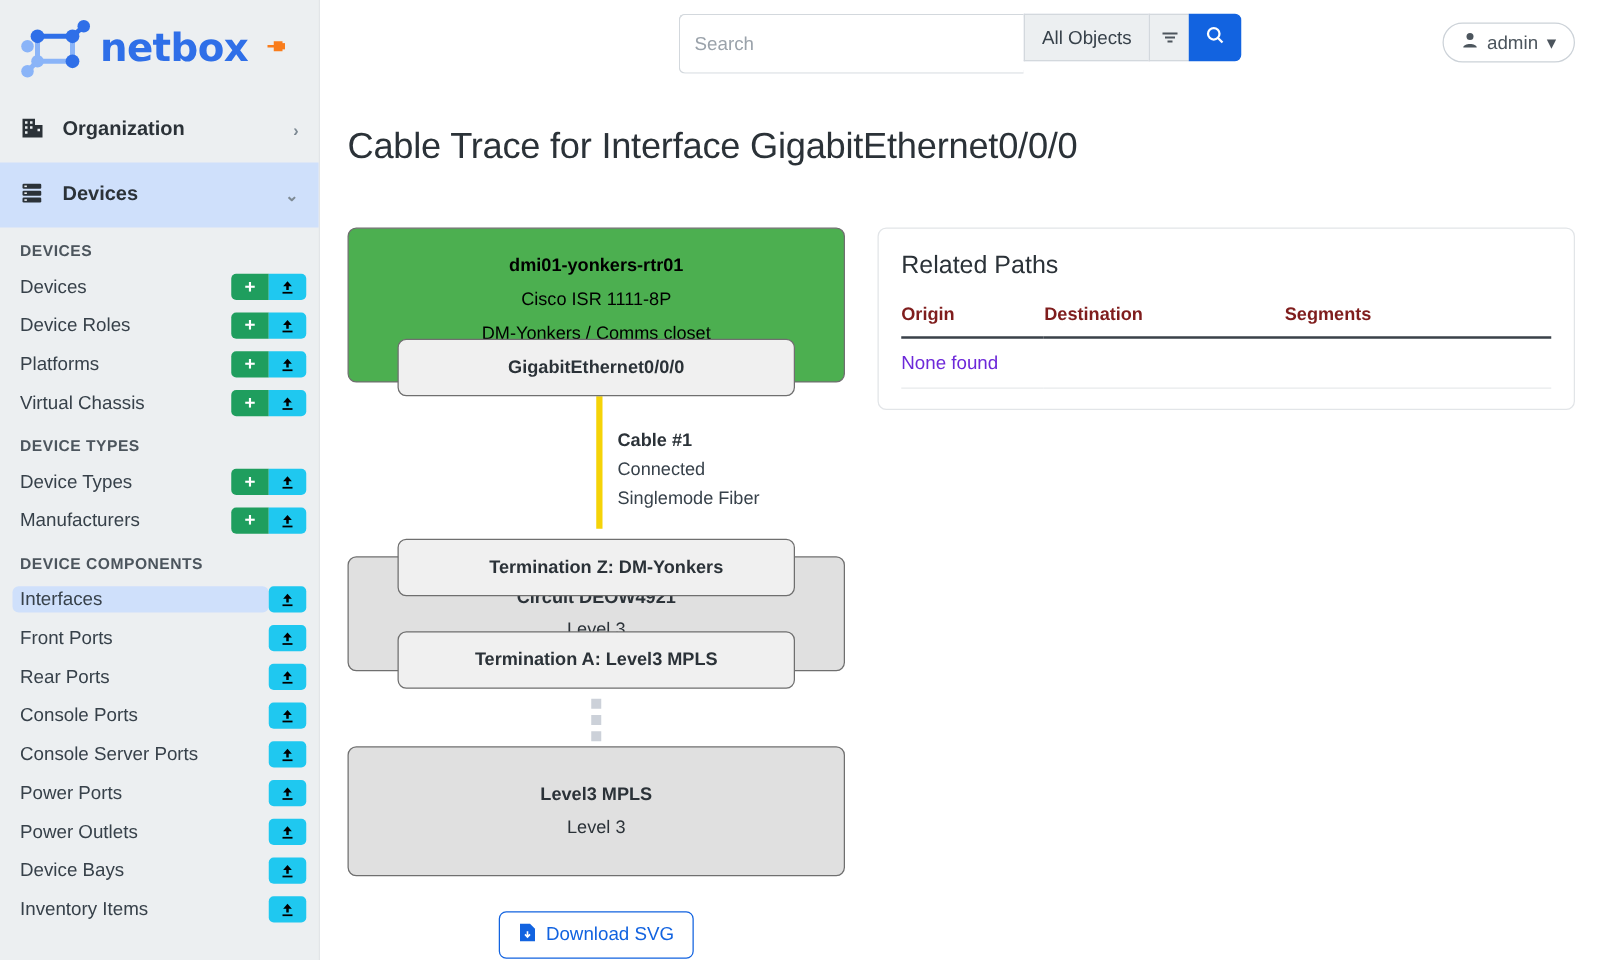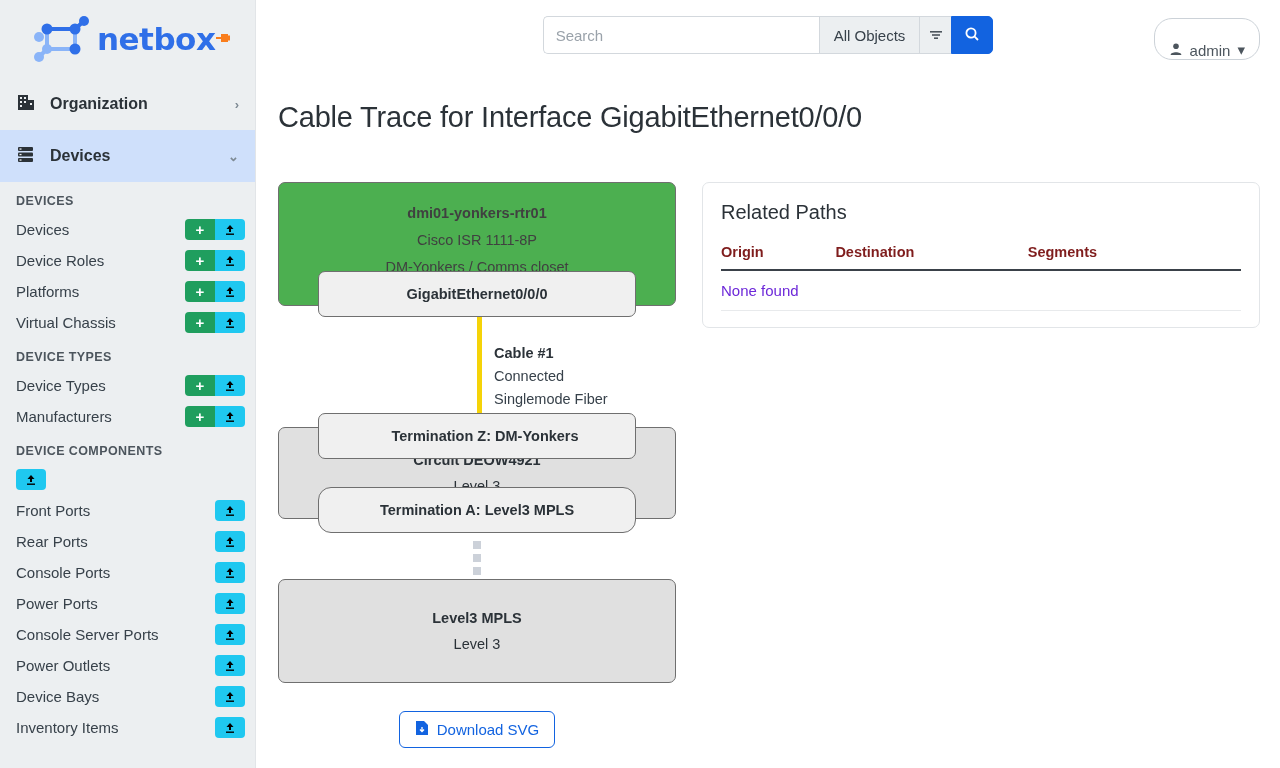--- a/index.html
+++ b/index.html
@@ -11,21 +11,21 @@
     font-size:15px;
   }
   .app { display:flex; width:1280px; height:768px; }
 
   
   .sidebar {
     width:256px; min-width:256px; height:768px;
     background:#eceff1; overflow:hidden;
     border-right:1px solid #e2e5e8;
   }
-  .brand { height:78px; display:flex; align-items:center; padding:0 31px; }
+  .brand { height:78px; display:flex; align-items:center; padding:0 14px; }
   .logo-svg { display:block; }
   .wordmark { font-size:31px; font-weight:700; color:#2f6fe8; letter-spacing:-0.5px; margin-left:4px; font-family:"DejaVu Sans", sans-serif;}
   .pin { margin-left:auto; margin-right:10px; }
   .nav-group {
     display:flex; align-items:center; gap:14px;
     height:52px; padding:0 16px; cursor:pointer;
     font-weight:700; font-size:16px; color:#2b3238;
   }
   .nav-group.active { background:#cfe0fb; }
   .nav-group .chev { margin-left:auto; color:#7e8a94; font-size:13px; }
@@ -50,80 +50,80 @@
   }
   .btn-add { background:#1f9e5e; border-radius:4px 0 0 4px; font-size:15px; font-weight:700; }
   .btn-imp { background:#1fc8f0; border-radius:0 4px 4px 0; }
   .btn-imp.solo { border-radius:4px; }
 
   
   .main { flex:1; height:768px; overflow:hidden; position:relative; background:#fff; }
   .topbar { height:70px; display:flex; align-items:center; padding:0 20px; }
   .search-wrap { display:flex; margin-left:auto; margin-right:auto; }
   .search-input {
-    width:276px; height:38px; border:1px solid #d3d8dd; border-right:none;
+    width:276px; height:48px; border:1px solid #d3d8dd; border-right:none;
     border-radius:5px 0 0 5px; padding:0 12px; font-size:15px;
     font-family:"Liberation Sans", sans-serif; color:#37414a; outline:none; background:#fff;
   }
   .search-input::placeholder { color:#9aa2aa; }
   .search-scope {
     height:38px; display:flex; align-items:center; padding:0 14px;
     background:#eceff1; border:1px solid #d3d8dd; border-right:none;
     font-size:15px; color:#37414a; cursor:pointer;
   }
   .search-filter {
     height:38px; width:32px; display:flex; align-items:center; justify-content:center;
     background:#eceff1; border:1px solid #d3d8dd; border-right:none; cursor:pointer;
   }
   .search-go {
     height:38px; width:42px; display:flex; align-items:center; justify-content:center;
     background:#1263e0; border:1px solid #1263e0; border-radius:0 5px 5px 0; cursor:pointer;
   }
   .user-btn {
     position:absolute; right:20px; top:18px;
-    display:flex; align-items:flex-end; gap:7px;
-    height:42px; padding:0 14px; border:1px solid #ccd2d8; border-radius:18px;
+    display:flex; align-items:center; gap:7px;
+    height:32px; padding:0 14px; border:1px solid #ccd2d8; border-radius:18px;
     background:#fff; color:#4c555d; font-size:15px; cursor:pointer;
   }
   .page-title {
     font-size:29px; font-weight:400; color:#2b3238;
     padding:12px 0 0 22px; letter-spacing:-0.2px;
   }
 
   .content { display:flex; padding:28px 20px 0 22px; gap:26px; }
 
   
   .trace { width:398px; position:relative; }
   .node {
     border:1px solid #6f6f6f; border-radius:7px;
     text-align:center; position:relative;
   }
-  .node-device { background:#4caf50; color:#404040; padding:22px 10px 30px; }
+  .node-device { background:#4caf50; color:#000000; padding:22px 10px 30px; }
   .node-device .t1 { font-weight:700; font-size:14.5px; margin-bottom:11px; }
   .node-device .t2 { font-size:14.5px; margin-bottom:11px; }
   .node-device .t3 { font-size:14.5px; }
   .node-term {
     background:#f0f0f0; color:#2b3238; font-weight:700; font-size:14.5px;
     padding:14px 10px; margin:-35px 40px 0 40px; position:relative; z-index:2;
   }
-  .cable-seg { position:relative; height:96px; }
+  .cable-seg { position:relative; height:114px; }
   .cable-line {
     position:absolute; left:199px; top:0; width:5px; height:106px; background:#f5d308;
   }
   .cable-lbl { position:absolute; left:216px; top:28px; text-align:left; }
   .cable-lbl .c1 { font-weight:700; font-size:14.5px; color:#2b3238; margin-bottom:7px;}
   .cable-lbl .c2, .cable-lbl .c3 { font-size:14.5px; color:#37414a; margin-bottom:7px;}
   .circuit-wrap { position:relative; }
   .node-circuit {
     background:#e0e0e0; color:#2b3238; padding:24px 10px; text-align:center;
   }
   .node-circuit .c1 { font-weight:700; font-size:14.5px; margin-bottom:10px; }
   .node-circuit .c2 { font-size:14.5px; }
   .term-top { margin:0 40px -32px 40px; position:relative; z-index:2;padding-left:26px; }
-  .term-bot { margin:-32px 40px 0 40px; position:relative; z-index:2;border-radius:13px; }
+  .term-bot { margin:-32px 40px 0 40px; position:relative; z-index:2; }
   .dots {
     height:44px; display:flex; flex-direction:column; align-items:center;
     justify-content:center; gap:5px; padding-top:6px;
   }
   .dot { width:8px; height:8px; background:#ccd1d9; }
   .node-provider {
     background:#e0e0e0; color:#2b3238; padding:30px 10px; margin-top:2px;
   }
   .node-provider .p1 { font-weight:700; font-size:14.5px; margin-bottom:10px; }
   .node-provider .p2 { font-size:14.5px; }
@@ -289,20 +289,21 @@
           <svg width="12" height="12" viewBox="0 0 12 12">
               <path d="M6 1 L9.5 5 H7 V8 H5 V5 H2.5 Z" fill="#000"></path>
               <rect x="2" y="9.5" width="8" height="1.4" fill="#000"></rect>
             </svg>
         </span>
       </div>
     </div>
 
     <div class="sec-label">DEVICE COMPONENTS</div>
     <div class="nav-row sel">
+      <div class="lbl-wrap"><span class="lbl">Interfaces</span></div>
       <div class="btns">
           <span class="btn-sq btn-imp solo">
         <svg width="12" height="12" viewBox="0 0 12 12">
               <path d="M6 1 L9.5 5 H7 V8 H5 V5 H2.5 Z" fill="#000"></path>
               <rect x="2" y="9.5" width="8" height="1.4" fill="#000"></rect>
             </svg>
       </span>
         </div>
     </div>
     <div class="nav-row">
@@ -332,32 +333,32 @@
       <div class="btns">
           <span class="btn-sq btn-imp solo">
         <svg width="12" height="12" viewBox="0 0 12 12">
               <path d="M6 1 L9.5 5 H7 V8 H5 V5 H2.5 Z" fill="#000"></path>
               <rect x="2" y="9.5" width="8" height="1.4" fill="#000"></rect>
             </svg>
       </span>
         </div>
     </div>
     <div class="nav-row">
+      <div class="lbl-wrap"><span class="lbl">Console Server Ports</span></div>
+      <div class="btns">
+          <span class="btn-sq btn-imp solo">
+        <svg width="12" height="12" viewBox="0 0 12 12">
+              <path d="M6 1 L9.5 5 H7 V8 H5 V5 H2.5 Z" fill="#000"></path>
+              <rect x="2" y="9.5" width="8" height="1.4" fill="#000"></rect>
+            </svg>
+      </span>
+        </div>
+    </div>
+    <div class="nav-row">
       <div class="lbl-wrap"><span class="lbl">Power Ports</span></div>
-      <div class="btns">
-          <span class="btn-sq btn-imp solo">
-        <svg width="12" height="12" viewBox="0 0 12 12">
-              <path d="M6 1 L9.5 5 H7 V8 H5 V5 H2.5 Z" fill="#000"></path>
-              <rect x="2" y="9.5" width="8" height="1.4" fill="#000"></rect>
-            </svg>
-      </span>
-        </div>
-    </div>
-    <div class="nav-row">
-      <div class="lbl-wrap"><span class="lbl">Console Server Ports</span></div>
       <div class="btns">
           <span class="btn-sq btn-imp solo">
         <svg width="12" height="12" viewBox="0 0 12 12">
               <path d="M6 1 L9.5 5 H7 V8 H5 V5 H2.5 Z" fill="#000"></path>
               <rect x="2" y="9.5" width="8" height="1.4" fill="#000"></rect>
             </svg>
       </span>
         </div>
     </div>
     <div class="nav-row">

